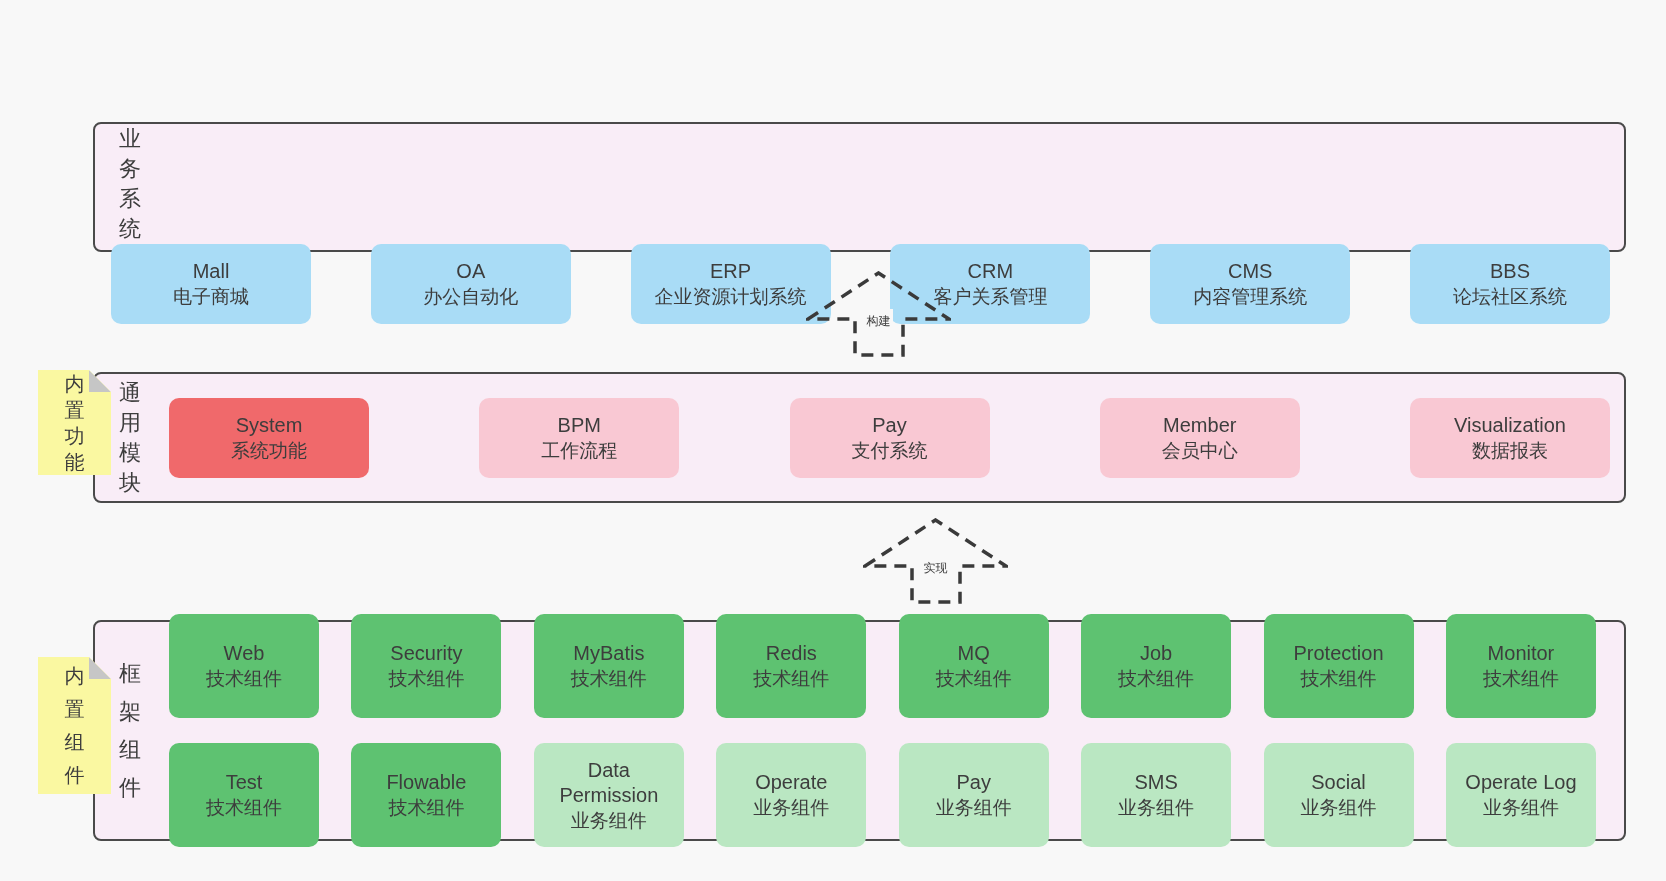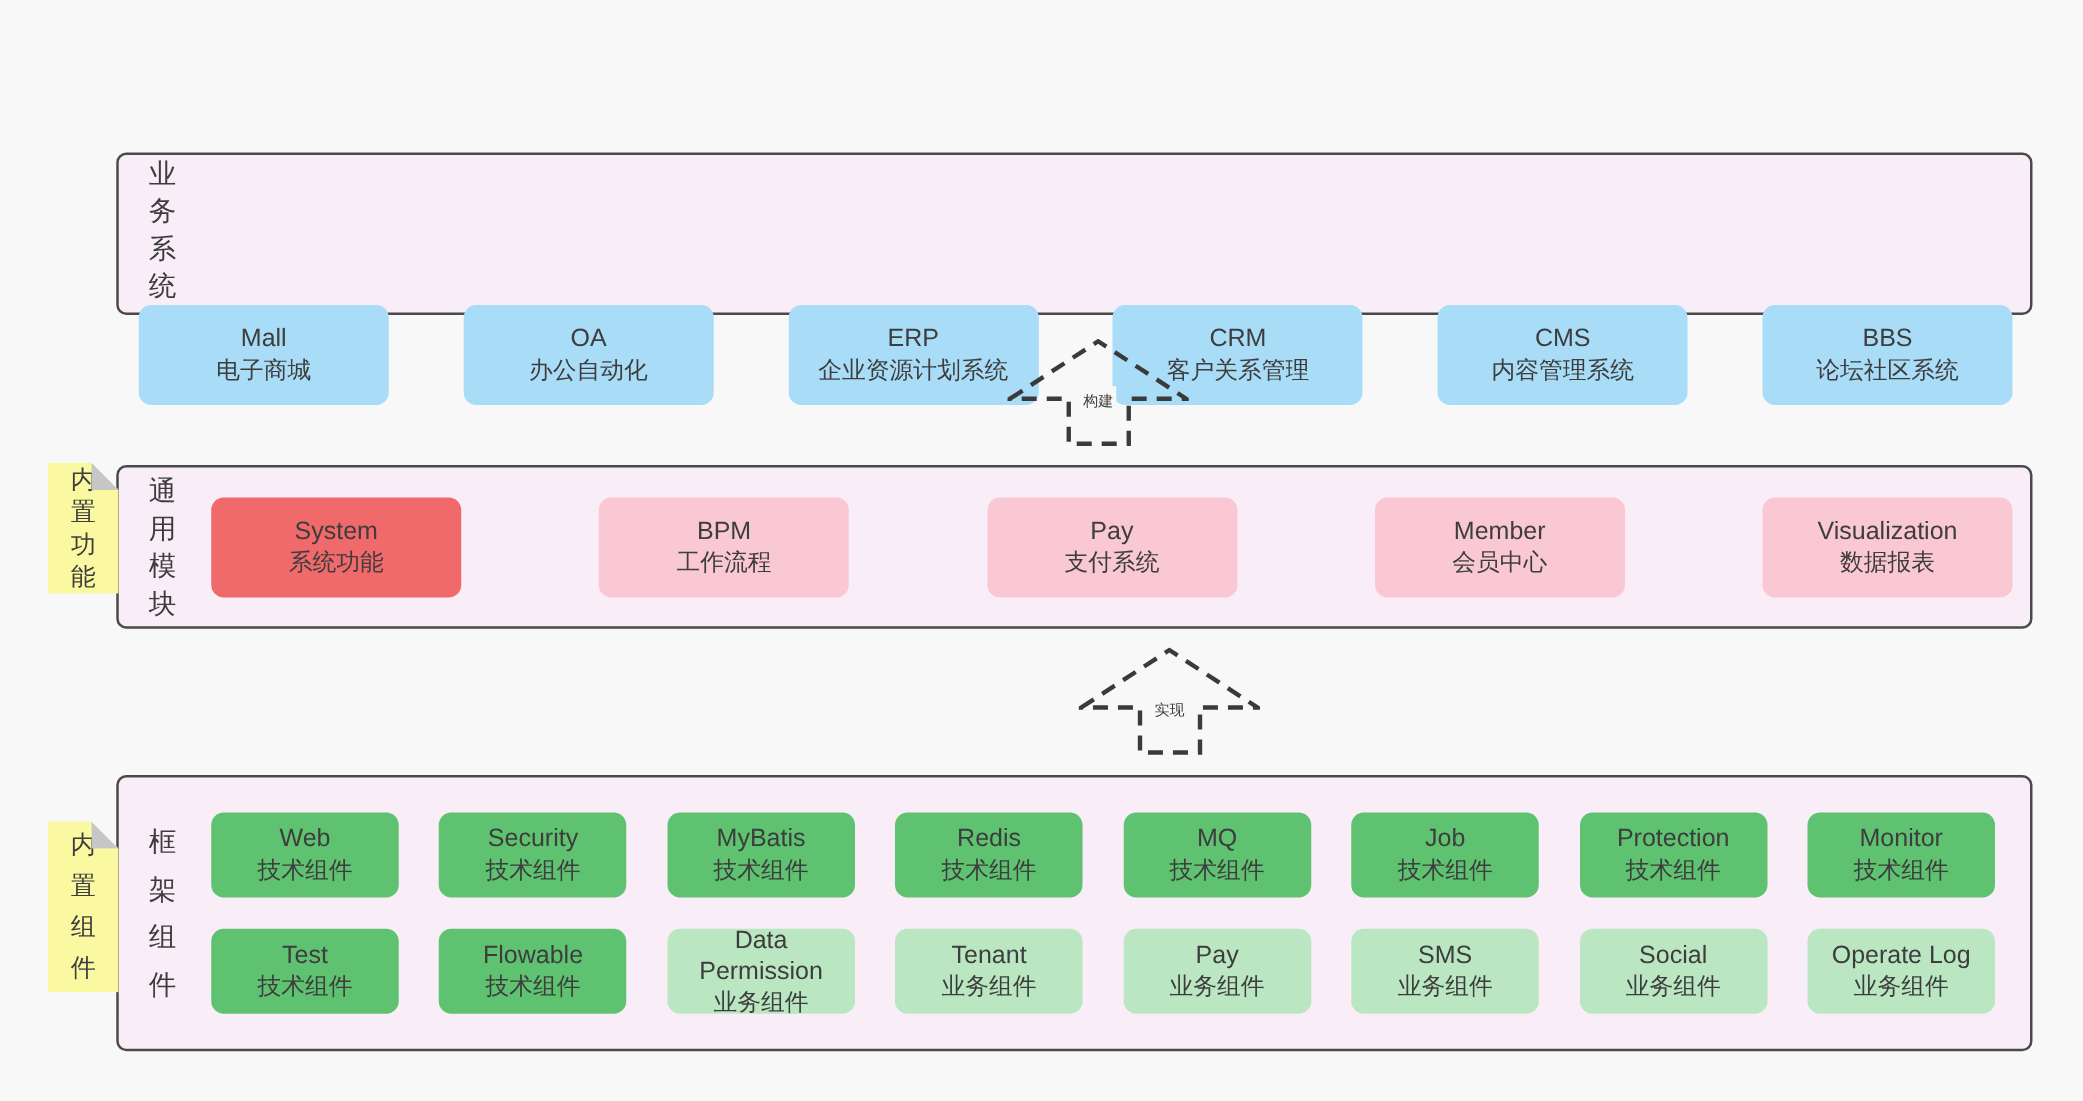--- a/index.html
+++ b/index.html
@@ -38,30 +38,30 @@
     flex:1; display:flex; flex-direction:column;
     justify-content:center; gap:25px; padding-right:28px;
   }
   .boxes-wrap .boxes { flex:0 0 auto; padding-right:0; }
   .box {
     border-radius:10px; padding:0 4px;
     display:flex; flex-direction:column; justify-content:center;
     align-items:center; text-align:center;
   }
   .band-top .box, .band-middle .box { width:200px; height:80px; }
-  .band-bottom .box { width:150px; height:68px;text-align:center; }
+  .band-bottom .box { width:150px; height:104px;text-align:center; }
   .box-name { font-size:20px; line-height:25px; }
   .box-desc { font-size:19px; line-height:25px; }
   .blue        { background:var(--box_blue,#a9dcf6); }
   .red         { background:var(--box_red,#f0696b); }
   .pink        { background:var(--box_pink,#f9c8d3); }
   .green       { background:var(--box_green,#5ec271); }
   .green-light { background:var(--box_green_light,#bae7c2); }
   .tab {
-    position:absolute; left:-57px; width:57px;
+    position:absolute; left:-57px; width:73px;
     background:var(--tab_yellow,#faf8a1);
     clip-path:polygon(0 0, calc(100% - 22px) 0, 100% 22px, 100% 100%, 0 100%);
     display:flex; align-items:center; justify-content:center;
   }
   .tab::before {
     content:""; position:absolute; top:0; right:0; width:22px; height:22px;
     background:var(--fold_grey,#c6c6c6);
     clip-path:polygon(0 0, 100% 100%, 0 100%);
   }
   .tab-middle { top:-4px; height:105px; }
@@ -233,21 +233,21 @@
             <div class="box-name">Flowable</div>
             <div class="box-desc">技术组件</div>
           </div>
 
           <div class="box green-light">
             <div class="box-name">Data Permission</div>
             <div class="box-desc">业务组件</div>
           </div>
 
           <div class="box green-light">
-            <div class="box-name">Tenant</div>
+            <div class="box-name">Operate</div>
             <div class="box-desc">业务组件</div>
           </div>
 
           <div class="box green-light">
             <div class="box-name">Pay</div>
             <div class="box-desc">业务组件</div>
           </div>
 
           <div class="box green-light">
             <div class="box-name">SMS</div>

